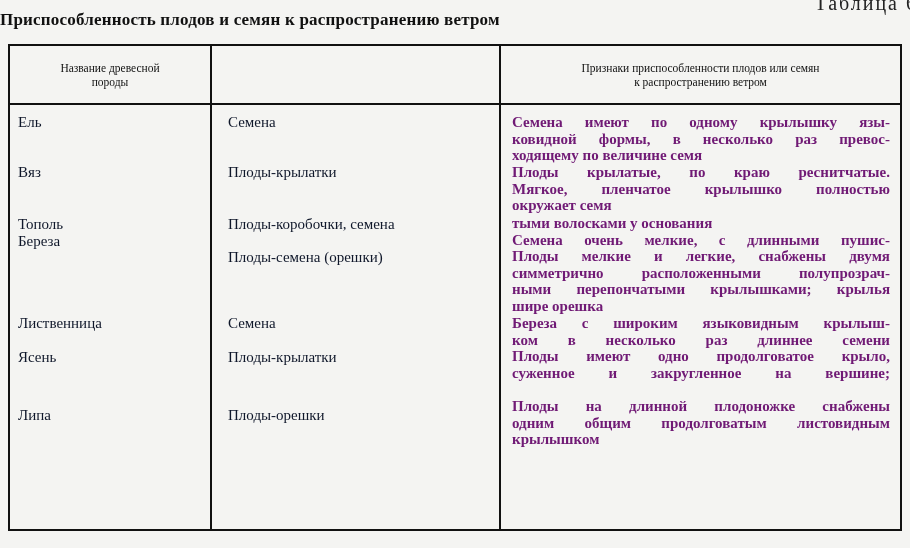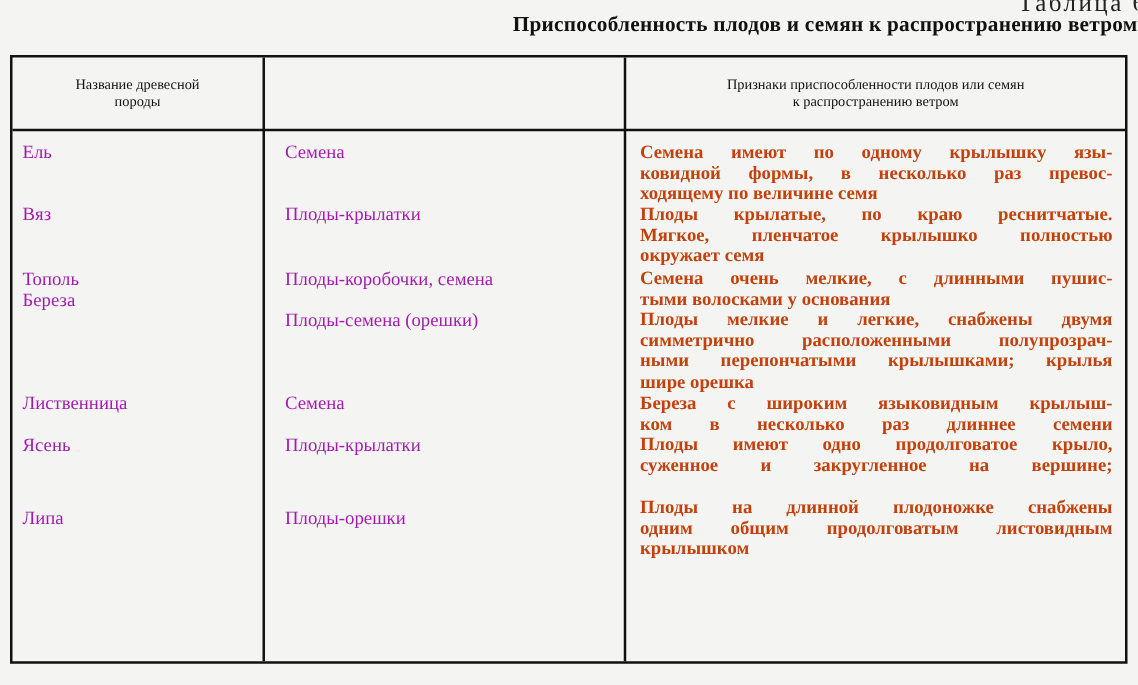--- a/index.html
+++ b/index.html
@@ -22,21 +22,21 @@
       font-family: "Liberation Serif", serif;
       font-size: 20px;
       letter-spacing: 2px;
       color: #222;
     }
     .title {
       position: absolute;
       left: 0;
       width: 910px;
       top: 10px;
-      text-align: right;
+      text-align: left;
       font-family: "Liberation Serif", serif;
       font-weight: bold;
       font-size: 17px;
       letter-spacing: 0.2px;
     }
     .tbl {
       position: absolute;
       left: 8px;
       top: 44px;
       width: 894px;
@@ -71,32 +71,32 @@
       font-family: "Liberation Serif", serif;
       font-size: 11.5px;
       line-height: 14px;
       white-space: pre-line;
     }
     .cell {
       position: absolute;
       font-family: "Liberation Serif", serif;
       font-size: 15px;
       line-height: 17px;
-      color: #a21caf;
+      color: #0f172a;
     }
     .desc {
       position: absolute;
       left: 502px;
       width: 378px;
       font-family: "Liberation Serif", serif;
       font-weight: bold;
       font-size: 15px;
       line-height: 16.5px;
       text-align: justify;
-      color: #c2410c;
+      color: #701a75;
     }
     .desc .ln {
       display: block;
       text-align: justify;
       text-align-last: justify;
       white-space: nowrap;
     }
     .desc .ln.last {
       text-align-last: left;
     }
@@ -131,22 +131,22 @@
   <div class="cell obj" style="top:118px">Плоды-крылатки</div>
   <div class="desc" style="top:118px">
     <span class="ln">Плоды крылатые, по краю реснитчатые.</span>
     <span class="ln">Мягкое, пленчатое крылышко полностью</span>
     <span class="ln last">окружает семя</span>
   </div>
 
   <div class="cell name" style="top:170px">Тополь</div>
   <div class="cell obj" style="top:170px">Плоды-коробочки, семена</div>
   <div class="desc" style="top:169px">
+    <span class="ln last">тыми волосками у основания</span>
     <span class="ln">Семена очень мелкие, с длинными пушис-</span>
-    <span class="ln last">тыми волосками у основания</span>
   </div>
 
   <div class="cell name" style="top:187px">Береза</div>
   <div class="cell obj" style="top:203px">Плоды-семена (орешки)</div>
   <div class="desc" style="top:202px">
     <span class="ln">Плоды мелкие и легкие, снабжены двумя</span>
     <span class="ln">симметрично расположенными полупрозрач-</span>
     <span class="ln">ными перепончатыми крылышками; крылья</span>
     <span class="ln last">шире орешка</span>
   </div>

